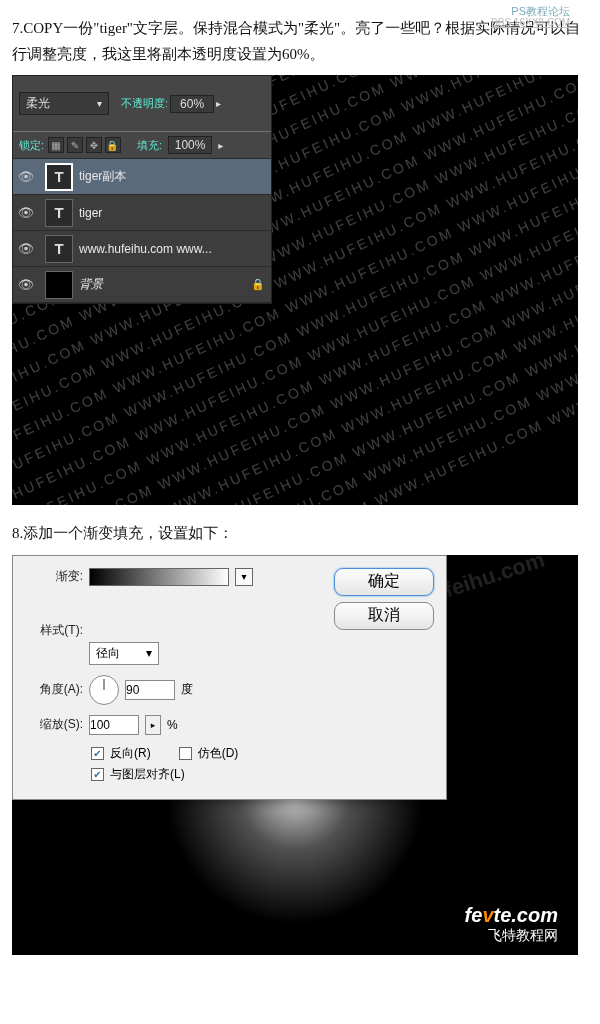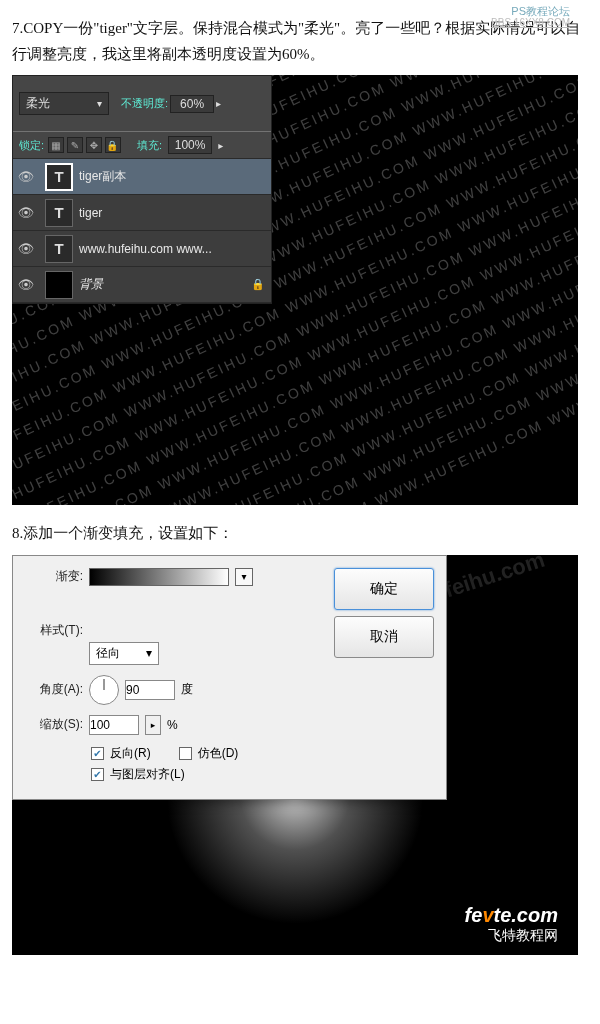--- a/index.html
+++ b/index.html
@@ -42,21 +42,21 @@
 .radial-light { position: absolute; left: 50%; top: 60%; width: 260px; height: 260px; transform: translate(-50%, -50%); background: radial-gradient(circle, rgba(255,255,255,0.8) 0%, rgba(200,200,200,0.4) 30%, rgba(0,0,0,0) 70%); }
 .watermark2 { position: absolute; right: 30px; top: 20px; transform: rotate(-18deg); color: #555; font-size: 22px; font-weight: bold; opacity: 0.4; }
 
 .dialog { position: absolute; top: 0; left: 0; width: 435px; background: #f0f0f0; border: 1px solid #888; box-shadow: 3px 3px 10px rgba(0,0,0,0.4); }
 .dlg-title { background: linear-gradient(#fff, #e0e0e0); height: 28px; display: flex; align-items: center; padding: 0 8px; border-bottom: 1px solid #b0b0b0; }
 .dlg-title-text { flex: 1; font-size: 12px; color: #222; }
 .close-btn { width: 40px; height: 18px; background: linear-gradient(#e77, #c33); border: 1px solid #922; border-radius: 2px; display: flex; align-items: center; justify-content: center; color: #fff; font-size: 12px; font-weight: bold; }
 .dlg-body { display: flex; padding: 12px; gap: 10px; }
 .dlg-left { flex: 1; }
 .dlg-right { width: 100px; display: flex; flex-direction: column; gap: 6px; }
-.win-btn { height: 42px; background: linear-gradient(#fdfdfd, #e5e5e5); border: 1px solid #8a8a8a; border-radius: 3px; font-size: 14px; display: flex; align-items: center; justify-content: center; }
+.win-btn { height: 28px; background: linear-gradient(#fdfdfd, #e5e5e5); border: 1px solid #8a8a8a; border-radius: 9px; font-size: 16px; display: flex; align-items: center; justify-content: center; }
 .win-btn.primary { border-color: #4a90d9; box-shadow: 0 0 2px #4a90d9; }
 
 .form-row { display: flex; align-items: center; margin-bottom: 10px; gap: 6px; }
 .form-label { width: 58px; text-align: right; font-size: 12px; color: #222; }
 .grad-swatch { width: 140px; height: 18px; background: linear-gradient(to right, #000 0%, #fff 100%); border: 1px solid #666; }
 .grad-arrow { width: 18px; height: 18px; border: 1px solid #666; background: #f8f8f8; display: flex; align-items: center; justify-content: center; font-size: 10px; }
 .sel-box { border: 1px solid #888; background: #fff; font-size: 12px; padding: 2px 6px; width: 70px; display: flex; justify-content: space-between; align-items: center; margin-top: 46px; }
 .angle-widget { width: 30px; height: 30px; border: 1px solid #888; border-radius: 50%; background: #fff; position: relative; }
 .angle-widget .needle { position: absolute; left: 50%; top: 50%; width: 1px; height: 11px; background: #333; transform-origin: bottom; transform: translate(-50%, -100%) rotate(0deg); }
 .num-input { width: 50px; border: 1px solid #888; background: #fff; font-size: 12px; padding: 2px 0; text-align: left; }

